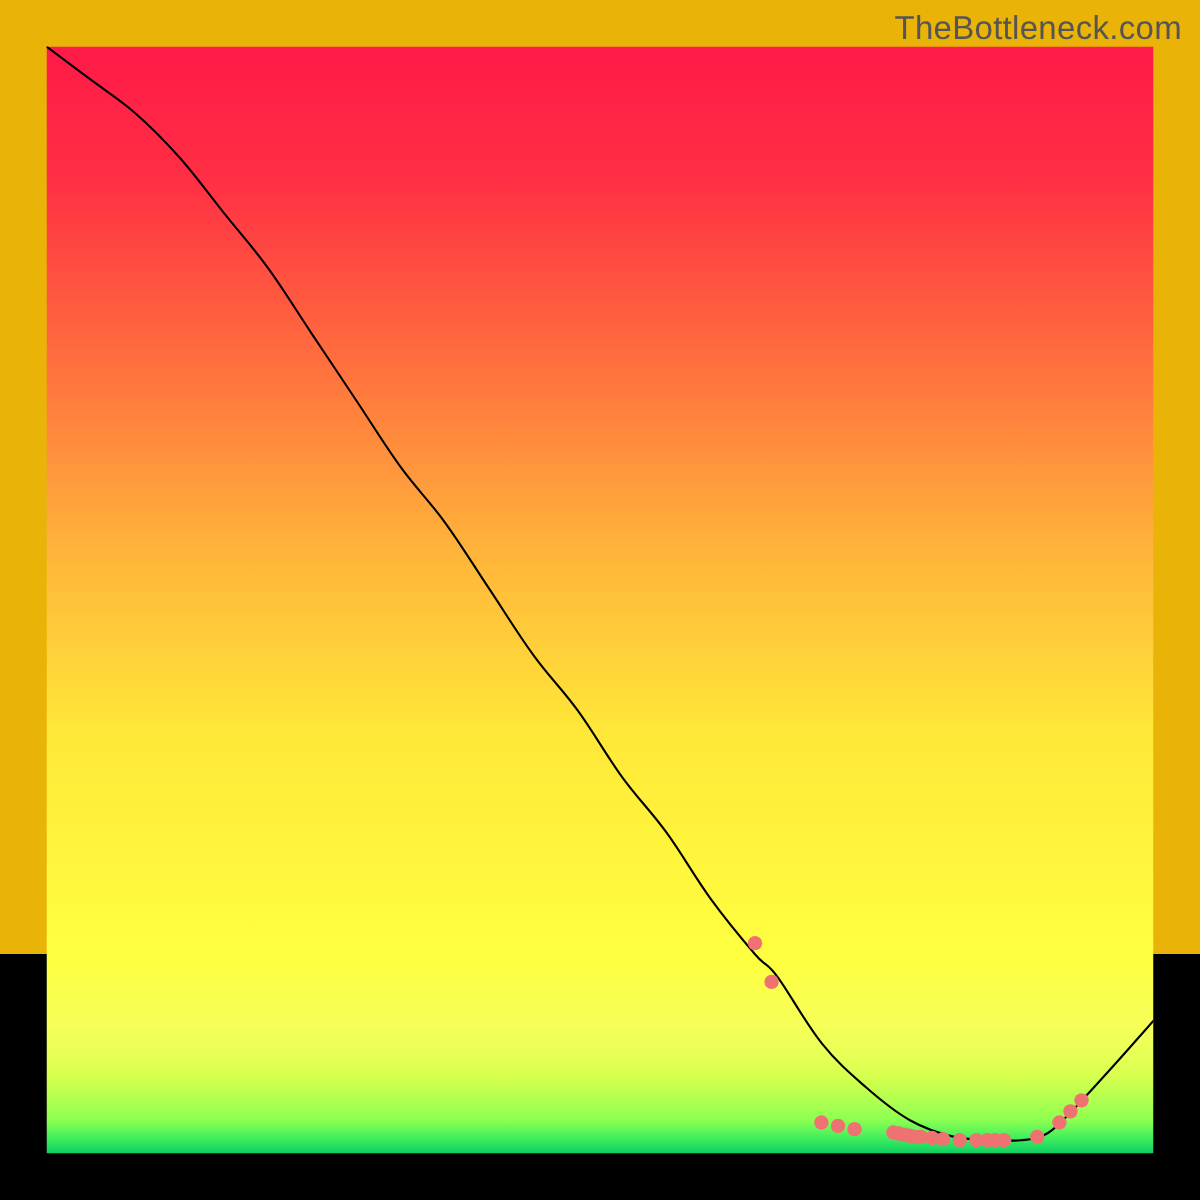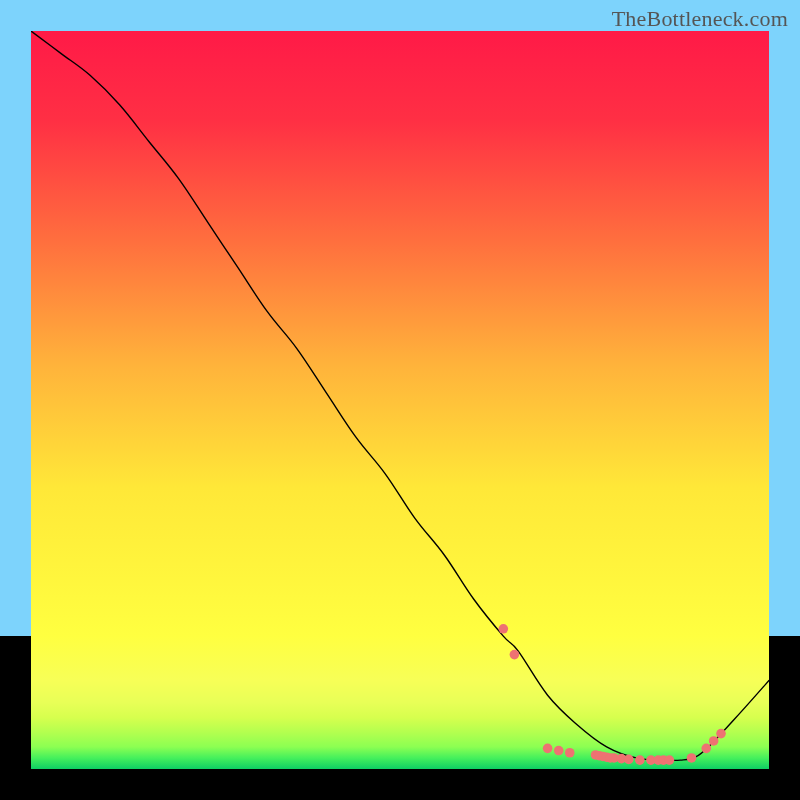--- a/index.html
+++ b/index.html
@@ -8,22 +8,21 @@
     width: 800px;
     height: 800px;
     background: #000;
     overflow: hidden;
     font-family: Arial, Helvetica, sans-serif;
   }
   .frame {
     position: relative;
     width: 800px;
     height: 636px;
-    background: #7dd3fc;
-    font-family: Liberation Serif, serif;
+    background: #eab308;
   }
   .watermark {
     position: absolute;
     top: 6px;
     right: 12px;
     color: #555;
     font-size: 22px;
     font-weight: 500;
     letter-spacing: 0.2px;
     z-index: 10;

